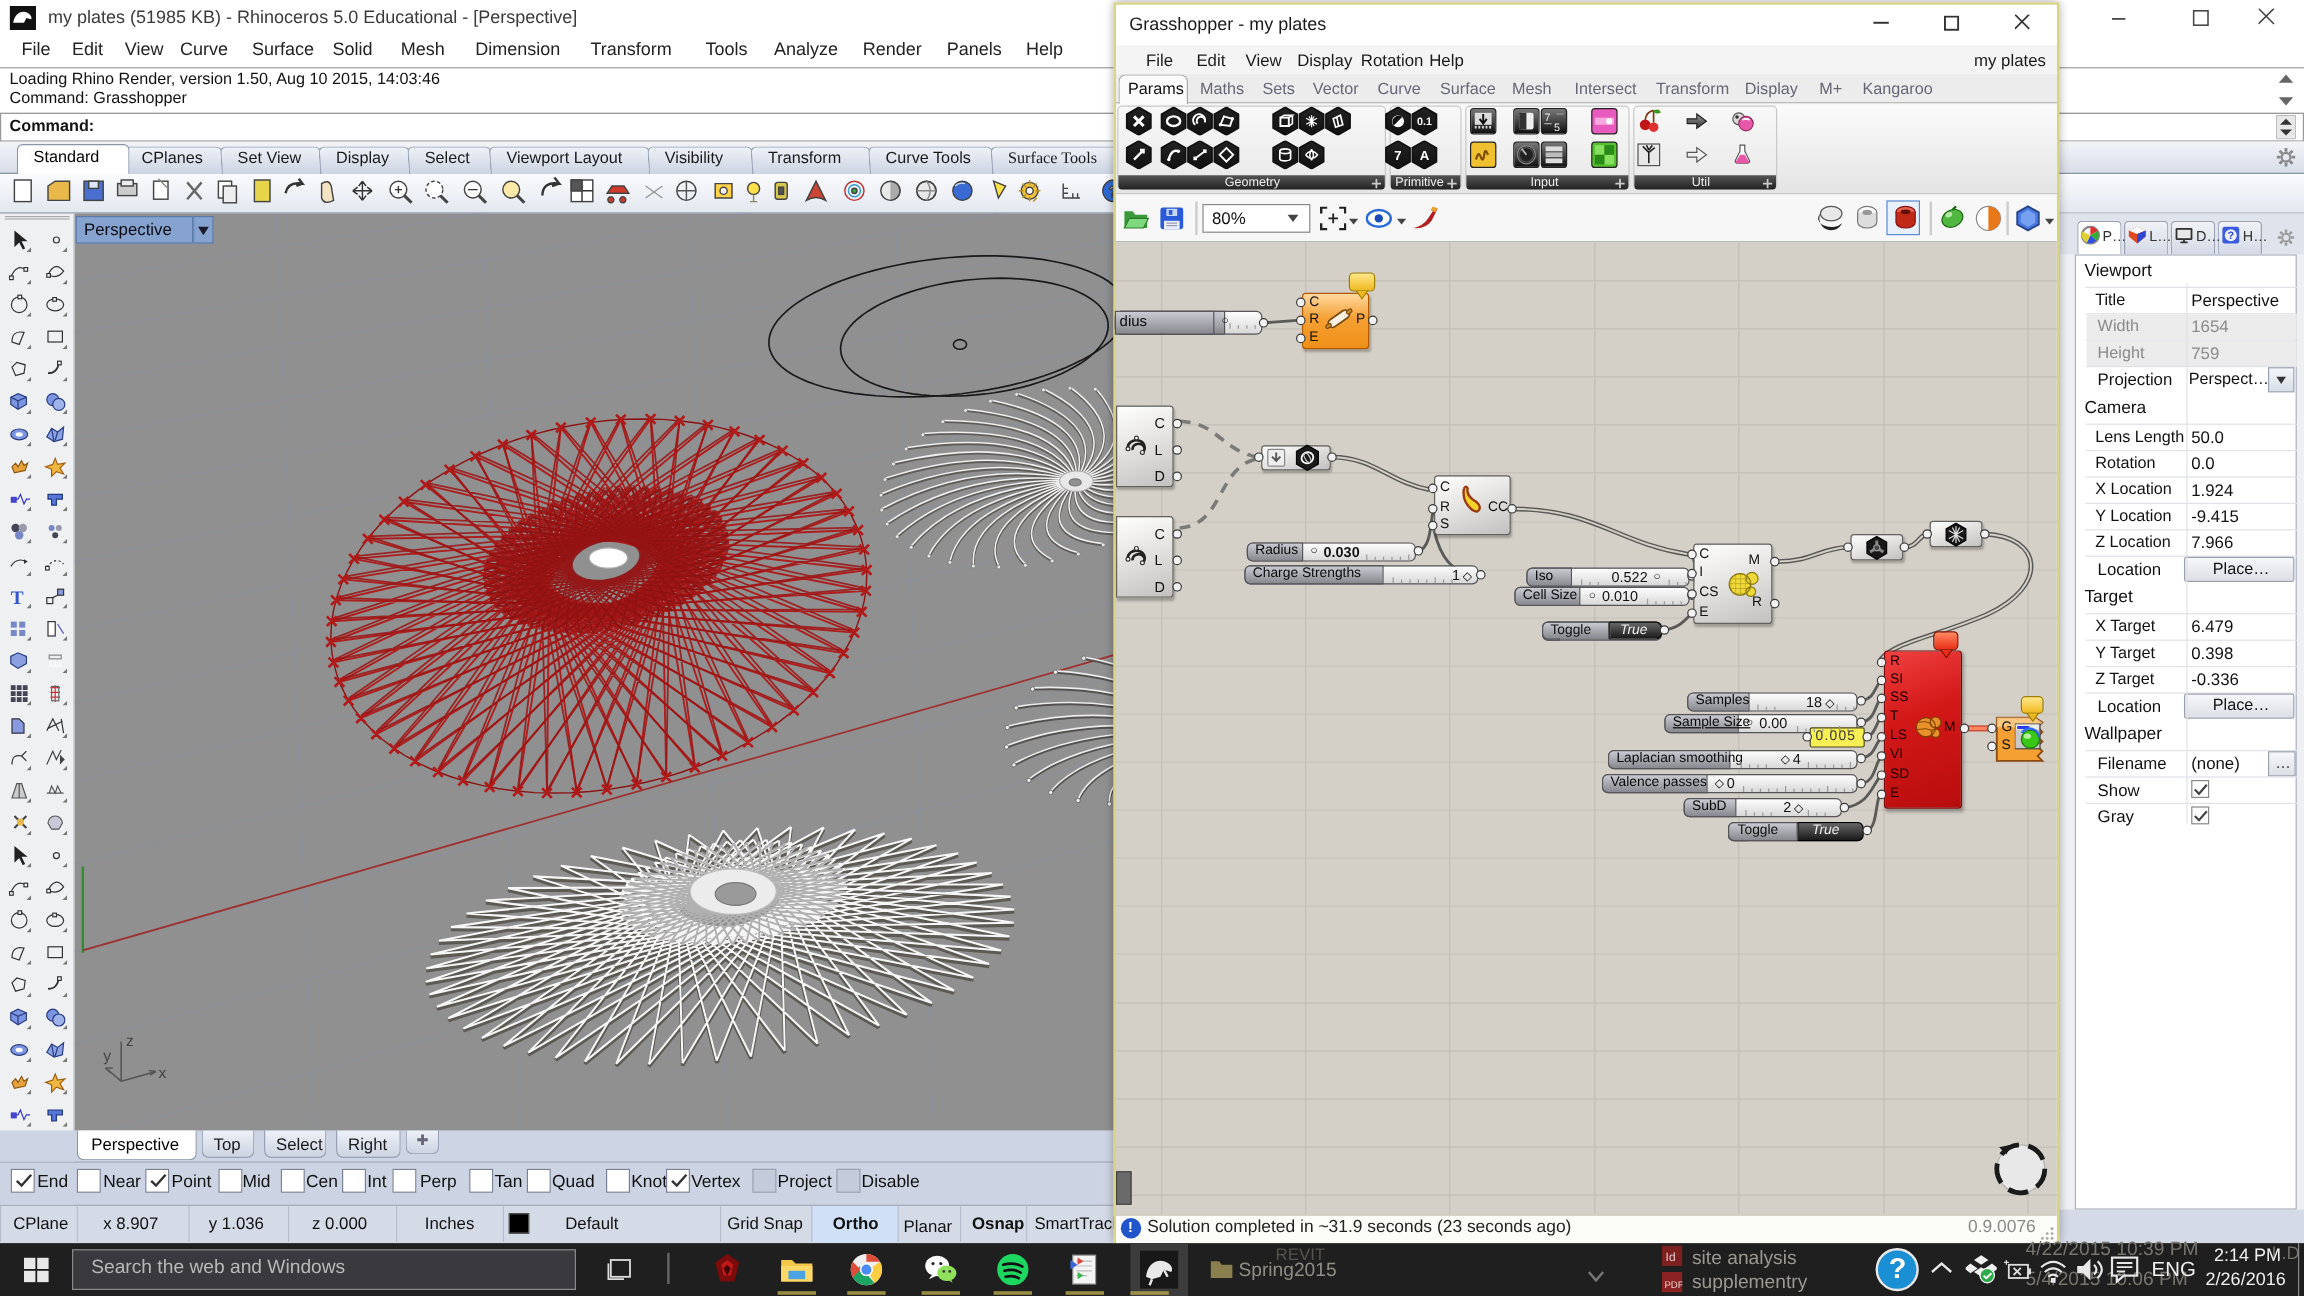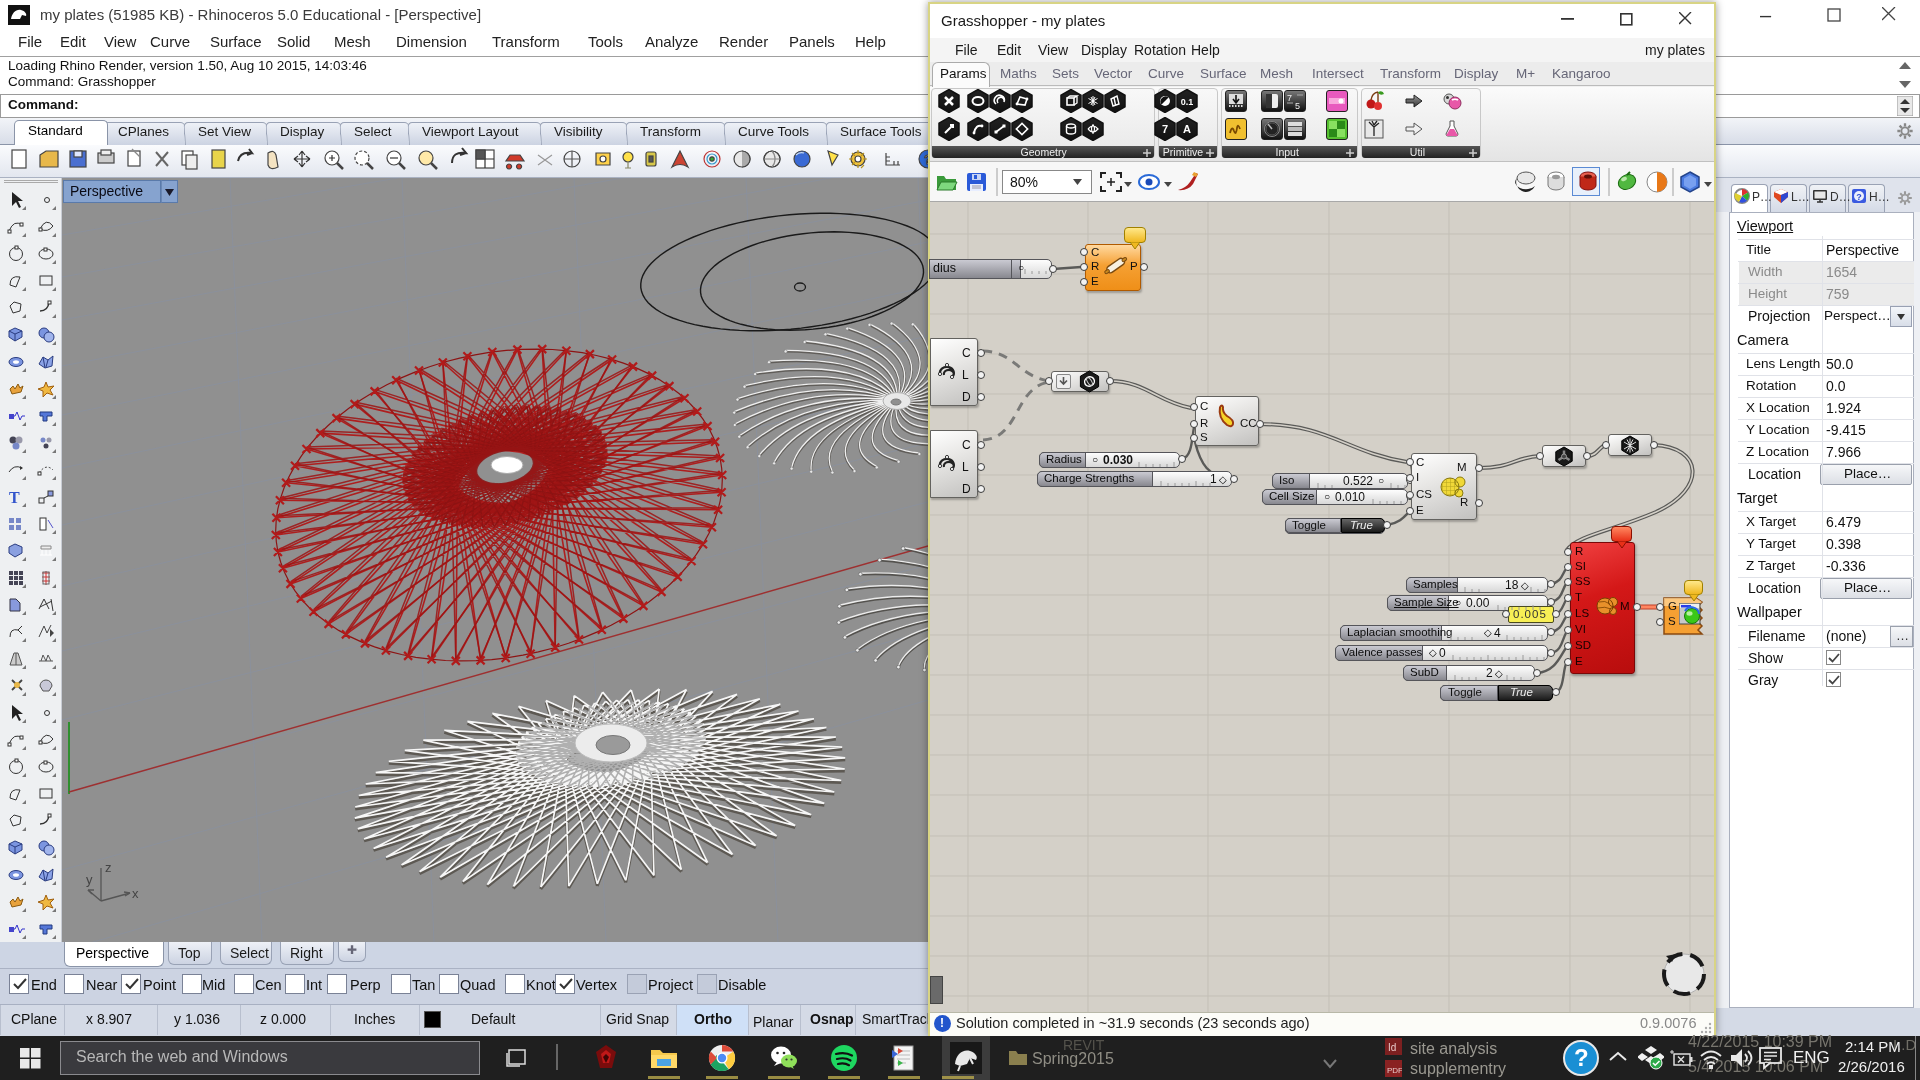--- a/index.html
+++ b/index.html
@@ -63,21 +63,21 @@
     <div class="tx" style="left:354px;top:124px;font-size:13.5px;color:#1a1a1a;">Select</div>
     <div class="abs" style="left:408px;top:122px;width:134px;height:23px;background:linear-gradient(#eef1f7,#ccd3e2);border:1px solid #99a2b5;border-bottom:none;border-radius:5px 5px 0 0;transform:skewX(4deg);"></div>
     <div class="tx" style="left:422px;top:124px;font-size:13.5px;color:#1a1a1a;">Viewport Layout</div>
     <div class="abs" style="left:540px;top:122px;width:88px;height:23px;background:linear-gradient(#eef1f7,#ccd3e2);border:1px solid #99a2b5;border-bottom:none;border-radius:5px 5px 0 0;transform:skewX(4deg);"></div>
     <div class="tx" style="left:554px;top:124px;font-size:13.5px;color:#1a1a1a;">Visibility</div>
     <div class="abs" style="left:626px;top:122px;width:100px;height:23px;background:linear-gradient(#eef1f7,#ccd3e2);border:1px solid #99a2b5;border-bottom:none;border-radius:5px 5px 0 0;transform:skewX(4deg);"></div>
     <div class="tx" style="left:640px;top:124px;font-size:13.5px;color:#1a1a1a;">Transform</div>
     <div class="abs" style="left:724px;top:122px;width:104px;height:23px;background:linear-gradient(#eef1f7,#ccd3e2);border:1px solid #99a2b5;border-bottom:none;border-radius:5px 5px 0 0;transform:skewX(4deg);"></div>
     <div class="tx" style="left:738px;top:124px;font-size:13.5px;color:#1a1a1a;">Curve Tools</div>
     <div class="abs" style="left:826px;top:122px;width:114px;height:23px;background:linear-gradient(#eef1f7,#ccd3e2);border:1px solid #99a2b5;border-bottom:none;border-radius:5px 5px 0 0;transform:skewX(4deg);"></div>
-    <div class="tx" style="left:840px;top:124px;font-size:13.5px;color:#1a1a1a;">Surface Tools</div>
+    <div class="tx" style="left:840px;top:124px;font-size:13.5px;color:#1a1a1a;font-family:Liberation Serif, serif;">Surface Tools</div>
     <div class="abs" style="left:938px;top:122px;width:106px;height:23px;background:linear-gradient(#eef1f7,#ccd3e2);border:1px solid #99a2b5;border-bottom:none;border-radius:5px 5px 0 0;transform:skewX(4deg);"></div>
     <div class="tx" style="left:952px;top:124px;font-size:13.5px;color:#1a1a1a;">Solid</div>
     <div class="abs" style="left:0px;top:145px;width:1920px;height:33px;background:linear-gradient(#fafbfd,#e3e7ef);border-bottom:1px solid #aab2c2;"></div>
 <svg class="abs" style="left:6px;top:147px" width="1080" height="30">
 <g stroke="#444" stroke-width="1.2" fill="#fff">
  <rect x="6" y="3" width="14" height="18"></rect>
  <path d="M34 8 L40 4 L52 4 L52 20 L34 20 Z" fill="#e8b84a"></path>
  <rect x="64" y="4" width="16" height="16" fill="#4a6fd0"></rect>
         <rect x="68" y="4" width="8" height="6" fill="#dfe6ff"></rect>
  <rect x="92" y="6" width="16" height="10" fill="#ccc"></rect>
@@ -1517,21 +1517,21 @@
       <text x="8" y="11.5" font-size="9" text-anchor="middle" fill="#2a4ad0" font-weight="bold" font-family="Liberation Sans">?</text>
     </svg>
     <div class="tx" style="left:1869px;top:190px;font-size:12px;color:#333;;z-index:6;">H…</div>
     <svg class="abs" style="left:1897px;top:190px;z-index:6" width="16" height="16" viewBox="0 0 20 20">
       <circle cx="10" cy="10" r="4" fill="none" stroke="#999" stroke-width="2"></circle>
       <g stroke="#999" stroke-width="2.6">
         <path d="M10 1.5 v3.5 M10 15 v3.5 M1.5 10 h3.5 M15 10 h3.5 M4 4 l2.5 2.5 M13.5 13.5 l2.5 2.5 M16 4 l-2.5 2.5 M6.5 13.5 L4 16"></path>
       </g>
     </svg>
     <div class="abs" style="left:1729px;top:212px;width:185px;height:796px;background:#ffffff;border:1px solid #aab0be;z-index:5;"></div>
-    <div class="tx" style="left:1737px;top:218px;font-size:14.5px;color:#111;;z-index:6;text-decoration:underline;">Viewport</div>
+    <div class="tx" style="left:1737px;top:218px;font-size:14.5px;color:#111;;z-index:6;">Viewport</div>
     <div class="abs" style="left:1738px;top:239px;width:176px;height:22px;border-top:1px solid #e0e2e8;z-index:5;"></div>
     <div class="tx" style="left:1746px;top:242px;font-size:13.5px;color:#111;;z-index:6;">Title</div>
     <div class="tx" style="left:1826px;top:242px;font-size:14px;color:#111;;z-index:6;">Perspective</div>
     <div class="abs" style="left:1738px;top:261px;width:176px;height:22px;border-top:1px solid #e0e2e8;z-index:5;"></div>
     <div class="abs" style="left:1739px;top:262px;width:175px;height:21px;background:#ebebeb;z-index:5;"></div>
     <div class="tx" style="left:1748px;top:264px;font-size:13.5px;color:#8a8a8a;;z-index:6;">Width</div>
     <div class="tx" style="left:1826px;top:264px;font-size:14px;color:#8a8a8a;;z-index:6;">1654</div>
     <div class="abs" style="left:1738px;top:283px;width:176px;height:22px;border-top:1px solid #e0e2e8;z-index:5;"></div>
     <div class="abs" style="left:1739px;top:284px;width:175px;height:21px;background:#ebebeb;z-index:5;"></div>
     <div class="tx" style="left:1748px;top:286px;font-size:13.5px;color:#8a8a8a;;z-index:6;">Height</div>

